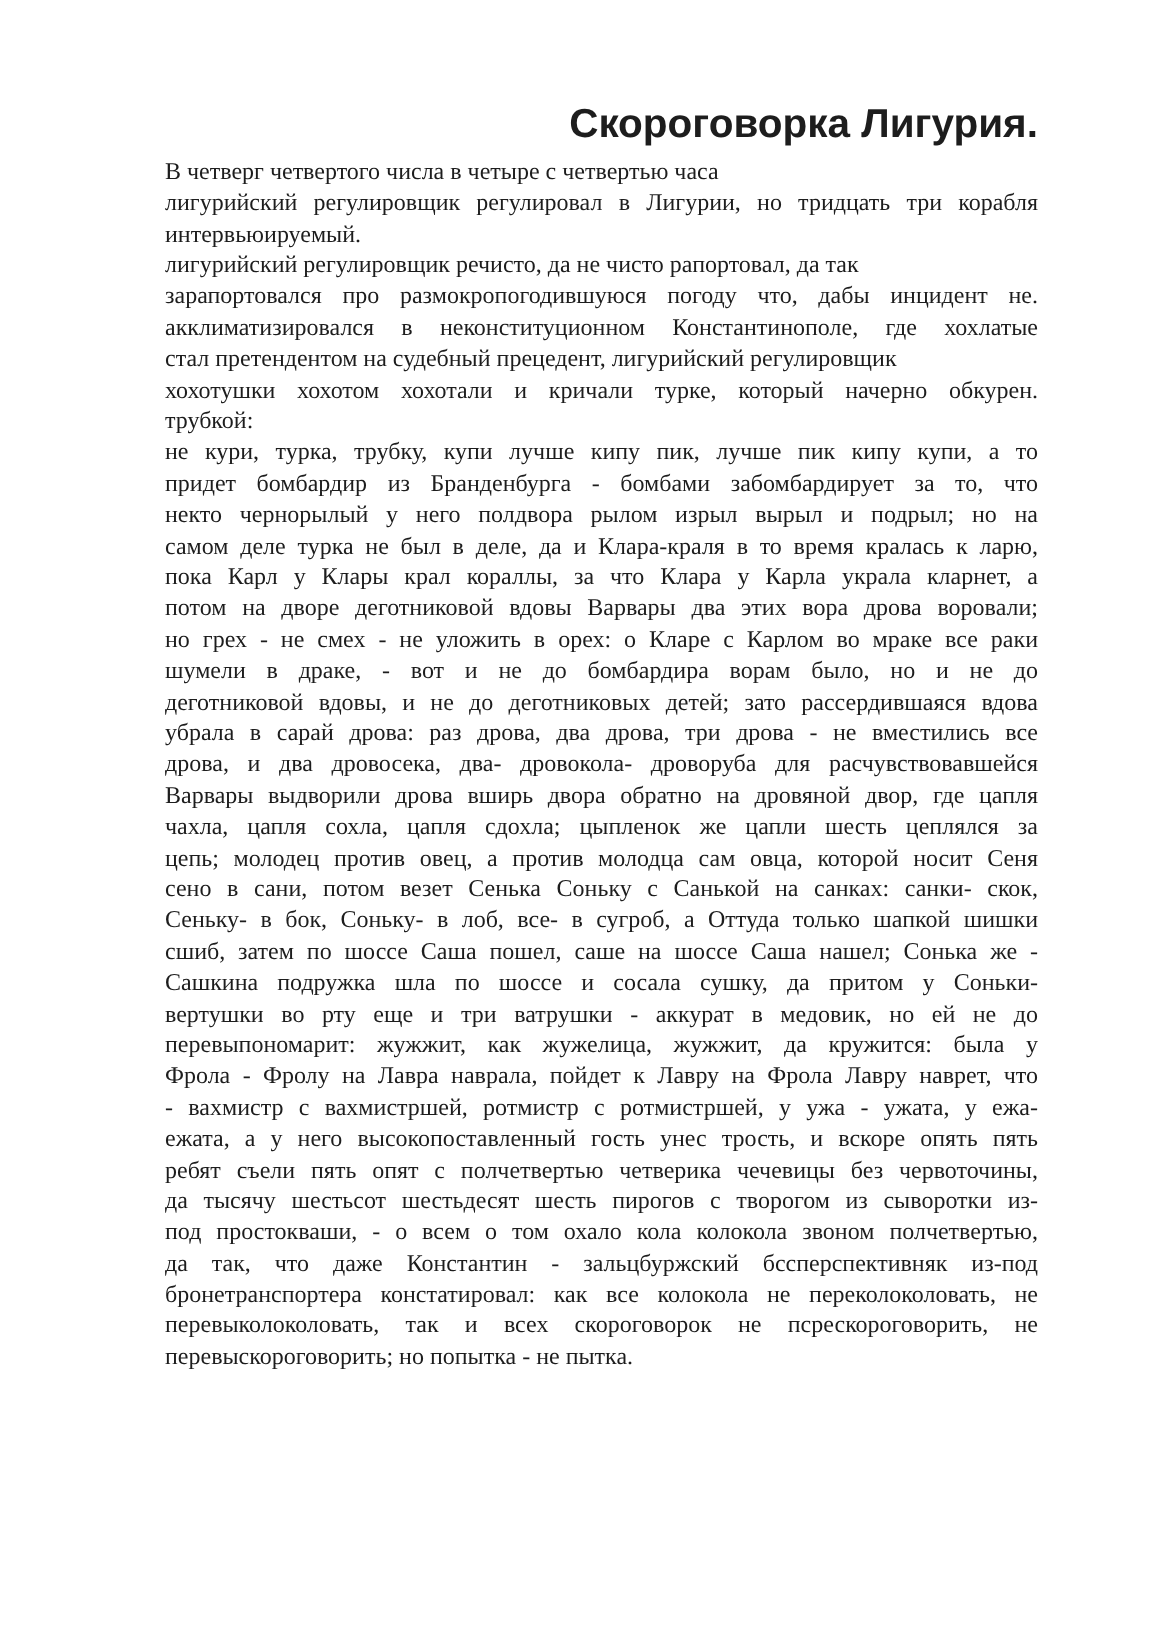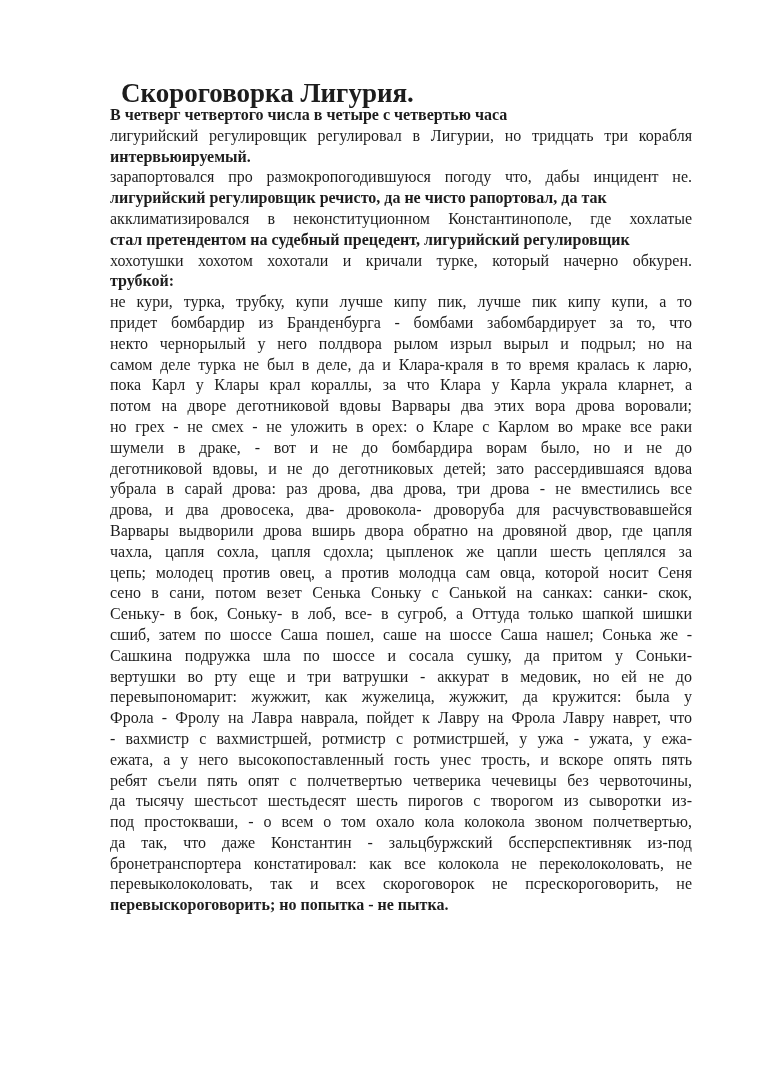--- a/index.html
+++ b/index.html
@@ -13,26 +13,26 @@
     background: var(--page-bg, #ffffff);
     color: var(--text-color, #1d1d1d);
     font-family: "Liberation Serif", serif;
     overflow: hidden;
   }
   .doc-title {
     position: absolute;
     left: 110px;
     top: 66px;
     width: 582px;
-    margin: 11px;
-    text-align: left;
+    margin: 0;
+    text-align: right;
     font-size: 27px;
     line-height: 32px;
     font-weight: 700;
-    font-family: Liberation Serif, serif;
+    font-family: Liberation Sans, sans-serif;
   }
   .doc-body {
     position: absolute;
     left: 110px;
     top: 105px;
     width: 582px;
     font-size: 16px;
     font-family: "Liberation Serif", serif;
   }
   .line {
@@ -40,34 +40,33 @@
     line-height: 20.8px;
     white-space: normal;
   }
   .line.full {
     text-align: justify;
     text-align-last: justify;
   }
   .line.left {
     text-align: right;
     text-align-last: left;
-    font-weight: bold;
   }
 </style>
 </head>
 <body>
 
 <div class="page" style="--page-bg: #ffffff; --text-color: #1d1d1d;">
   <h1 class="doc-title">Скороговорка Лигурия.</h1>
   <div class="doc-body" id="doc-body">
       <div class="line left">В четверг четвертого числа в четыре с четвертью часа</div>
       <div class="line full">лигурийский регулировщик регулировал в Лигурии, но тридцать три корабля</div>
       <div class="line left">интервьюируемый.</div>
+      <div class="line left">лигурийский регулировщик речисто, да не чисто рапортовал, да так</div>
       <div class="line full">зарапортовался про размокропогодившуюся погоду что, дабы инцидент не.</div>
-      <div class="line left">лигурийский регулировщик речисто, да не чисто рапортовал, да так</div>
       <div class="line full">акклиматизировался в неконституционном Константинополе, где хохлатые</div>
       <div class="line left">стал претендентом на судебный прецедент, лигурийский регулировщик</div>
       <div class="line full">хохотушки хохотом хохотали и кричали турке, который начерно обкурен.</div>
       <div class="line left">трубкой:</div>
       <div class="line full">не кури, турка, трубку, купи лучше кипу пик, лучше пик кипу купи, а то</div>
       <div class="line full">придет бомбардир из Бранденбурга - бомбами забомбардирует за то, что</div>
       <div class="line full">некто чернорылый у него полдвора рылом изрыл вырыл и подрыл; но на</div>
       <div class="line full">самом деле турка не был в деле, да и Клара-краля в то время кралась к ларю,</div>
       <div class="line full">пока Карл у Клары крал кораллы, за что Клара у Карла украла кларнет, а</div>
       <div class="line full">потом на дворе деготниковой вдовы Варвары два этих вора дрова воровали;</div>

